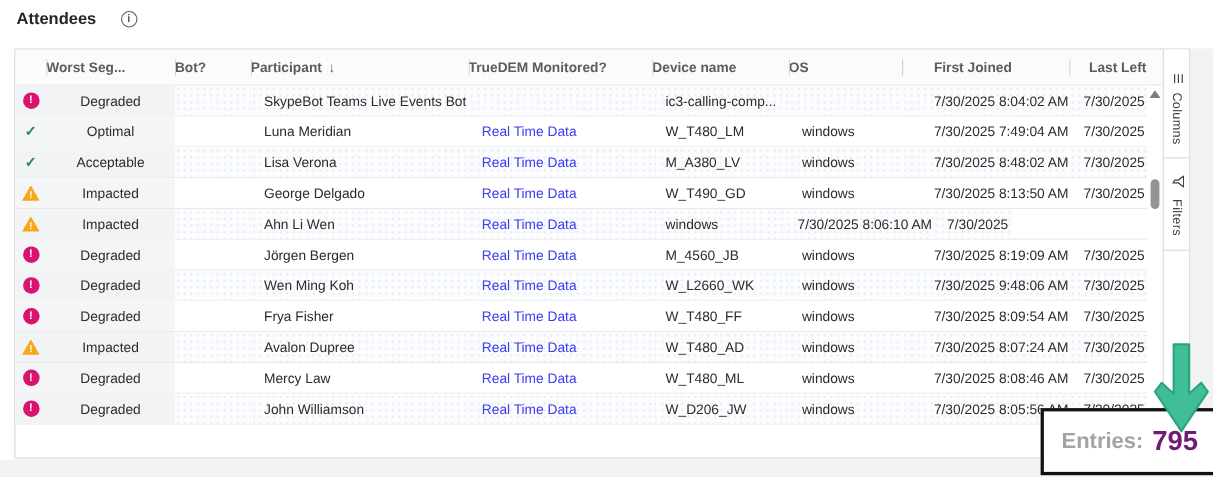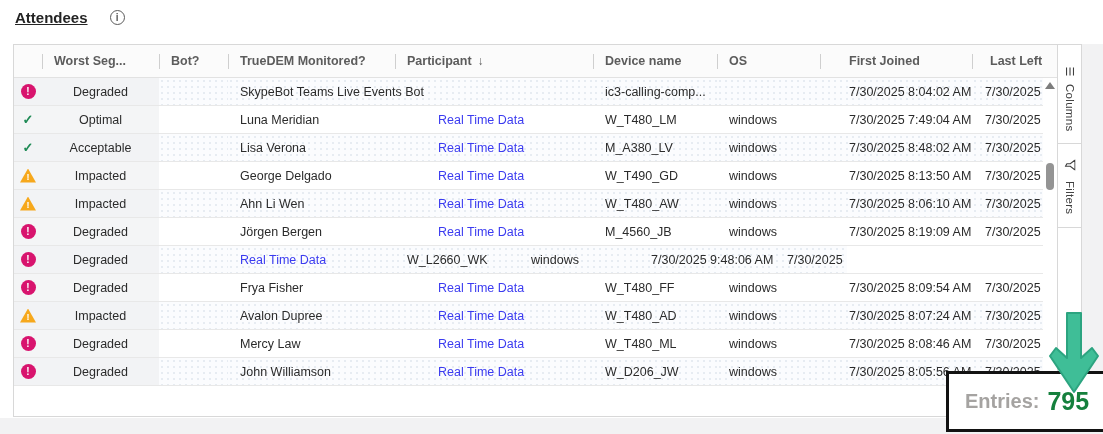--- a/index.html
+++ b/index.html
@@ -5,34 +5,34 @@
   html,body{margin:0;padding:0;}
   body{
     width:1103px;height:434px;position:relative;overflow:hidden;
     background:#ffffff;font-family:"Liberation Sans",sans-serif;
   }
   .bg-right{position:absolute;left:1082px;top:44px;right:0;bottom:0;background:#f2f2f3;}
   .bg-bottom{position:absolute;left:0;top:418px;right:0;bottom:0;background:#f2f2f3;}
 
   
   .titlebar{position:absolute;left:15px;top:9px;display:flex;align-items:center;gap:22px;}
-  .page-title{font-size:15px;font-weight:700;color:#242424;text-decoration:underline;}
+  .page-title{font-size:15px;font-weight:700;color:#242424;}
   .info-icon{width:15px;height:15px;border-radius:50%;border:1.4px solid #5a5a5a;color:#5a5a5a;
     font-size:10px;font-weight:600;display:flex;align-items:center;justify-content:center;
     box-sizing:border-box;cursor:pointer;}
 
   
   .container{position:absolute;left:13px;top:44px;width:1069px;height:373px;
     border:1px solid #d8d8d8;box-sizing:border-box;background:#fff;display:flex;}
   .table-area{position:relative;width:1044px;height:100%;overflow:hidden;}
 
   
   .thead{display:flex;height:33px;background:#fbfbfb;border-bottom:1px solid #e2e2e2;
     box-sizing:border-box;align-items:center;}
-  .th{position:relative;box-sizing:border-box;padding-left:12px;font-size:12.5px;font-weight:600;
+  .th{position:relative;box-sizing:border-box;font-size:12.5px;font-weight:600;
     color:#5c5c5c;white-space:nowrap;overflow:hidden;height:100%;display:flex;align-items:center;cursor:pointer;}
   .th:not(:first-child)::before{content:"";position:absolute;left:0;top:9px;height:15px;width:1px;background:#cfcfcf;}
   .th.c7{padding-left:29px;}
   .th.c8{padding-left:18px;}
   .sort{font-weight:400;color:#5c5c5c;margin-left:6px;font-size:12px;}
 
   
   .c0{width:28px;flex:none;}
   .c1{width:117px;flex:none;}
   .c2{width:69px;flex:none;}
@@ -76,42 +76,42 @@
     border-bottom:1px solid #d8d8d8;cursor:pointer;}
   .tab.first{padding-top:21px;}
   .vtext{writing-mode:vertical-rl;font-size:11.5px;color:#3f3f3f;letter-spacing:0.3px;}
   .cols-glyph{transform:rotate(90deg);font-size:11px;color:#3f3f3f;line-height:1;}
   .filter-glyph{transform:rotate(90deg);}
 
   
   .entries-box{position:absolute;left:946px;top:371px;width:174px;height:61px;box-sizing:border-box;
     border:3px solid #121212;background:#fff;display:flex;align-items:center;padding-left:16px;gap:8px;z-index:4;}
   .entries-label{font-size:20px;font-weight:700;color:#a5a3a1;}
-  .entries-value{font-size:25px;font-weight:700;color:#15803d;}
+  .entries-value{font-size:25px;font-weight:700;color:#701a75;}
   .big-arrow{position:absolute;left:1048px;top:311px;z-index:5;}
 </style>
 </head>
 <body>
 
 <div class="bg-right"></div>
 <div class="bg-bottom"></div>
 
 <div class="titlebar">
   <span class="page-title">Attendees</span>
   <span class="info-icon">i</span>
 </div>
 
 <div class="container">
   <div class="table-area">
     <div class="thead">
         <div class="th c0"></div>
         <div class="th c1">Worst Seg...</div>
         <div class="th c2">Bot?</div>
+        <div class="th c3">Participant<span class="sort">↓</span></div>
         <div class="th c4">TrueDEM Monitored?</div>
-        <div class="th c3">Participant<span class="sort">↓</span></div>
         <div class="th c5">Device name</div>
         <div class="th c6">OS</div>
         <div class="th c7">First Joined</div>
         <div class="th c8">Last Left</div>
       </div>
     <div>
         <div class="row alt">
           <div class="cell c0 pinned">
             <span class="ic-degraded">!</span>
           </div>
@@ -172,21 +172,20 @@
         <div class="row alt">
           <div class="cell c0 pinned">
             <span class="ic-impacted">!</span>
           </div>
           <div class="cell c1 pinned">Impacted</div>
           <div class="cell c2"></div>
           <div class="cell c3">Ahn Li Wen</div>
           <div class="cell c4">
             <span class="link">Real Time Data</span>
           </div>
-          <div class="cell c5">W_T480_AW</div>
           <div class="cell c6">windows</div>
           <div class="cell c7">7/30/2025 8:06:10 AM</div>
           <div class="cell c8">7/30/2025</div>
         </div>
         <div class="row">
           <div class="cell c0 pinned">
             <span class="ic-degraded">!</span>
           </div>
           <div class="cell c1 pinned">Degraded</div>
           <div class="cell c2"></div>
@@ -198,20 +197,21 @@
           <div class="cell c6">windows</div>
           <div class="cell c7">7/30/2025 8:19:09 AM</div>
           <div class="cell c8">7/30/2025</div>
         </div>
         <div class="row alt">
           <div class="cell c0 pinned">
             <span class="ic-degraded">!</span>
           </div>
           <div class="cell c1 pinned">Degraded</div>
           <div class="cell c2"></div>
+          <div class="cell c3">Wen Ming Koh</div>
           <div class="cell c4">
             <span class="link">Real Time Data</span>
           </div>
           <div class="cell c5">W_L2660_WK</div>
           <div class="cell c6">windows</div>
           <div class="cell c7">7/30/2025 9:48:06 AM</div>
           <div class="cell c8">7/30/2025</div>
         </div>
         <div class="row">
           <div class="cell c0 pinned">

